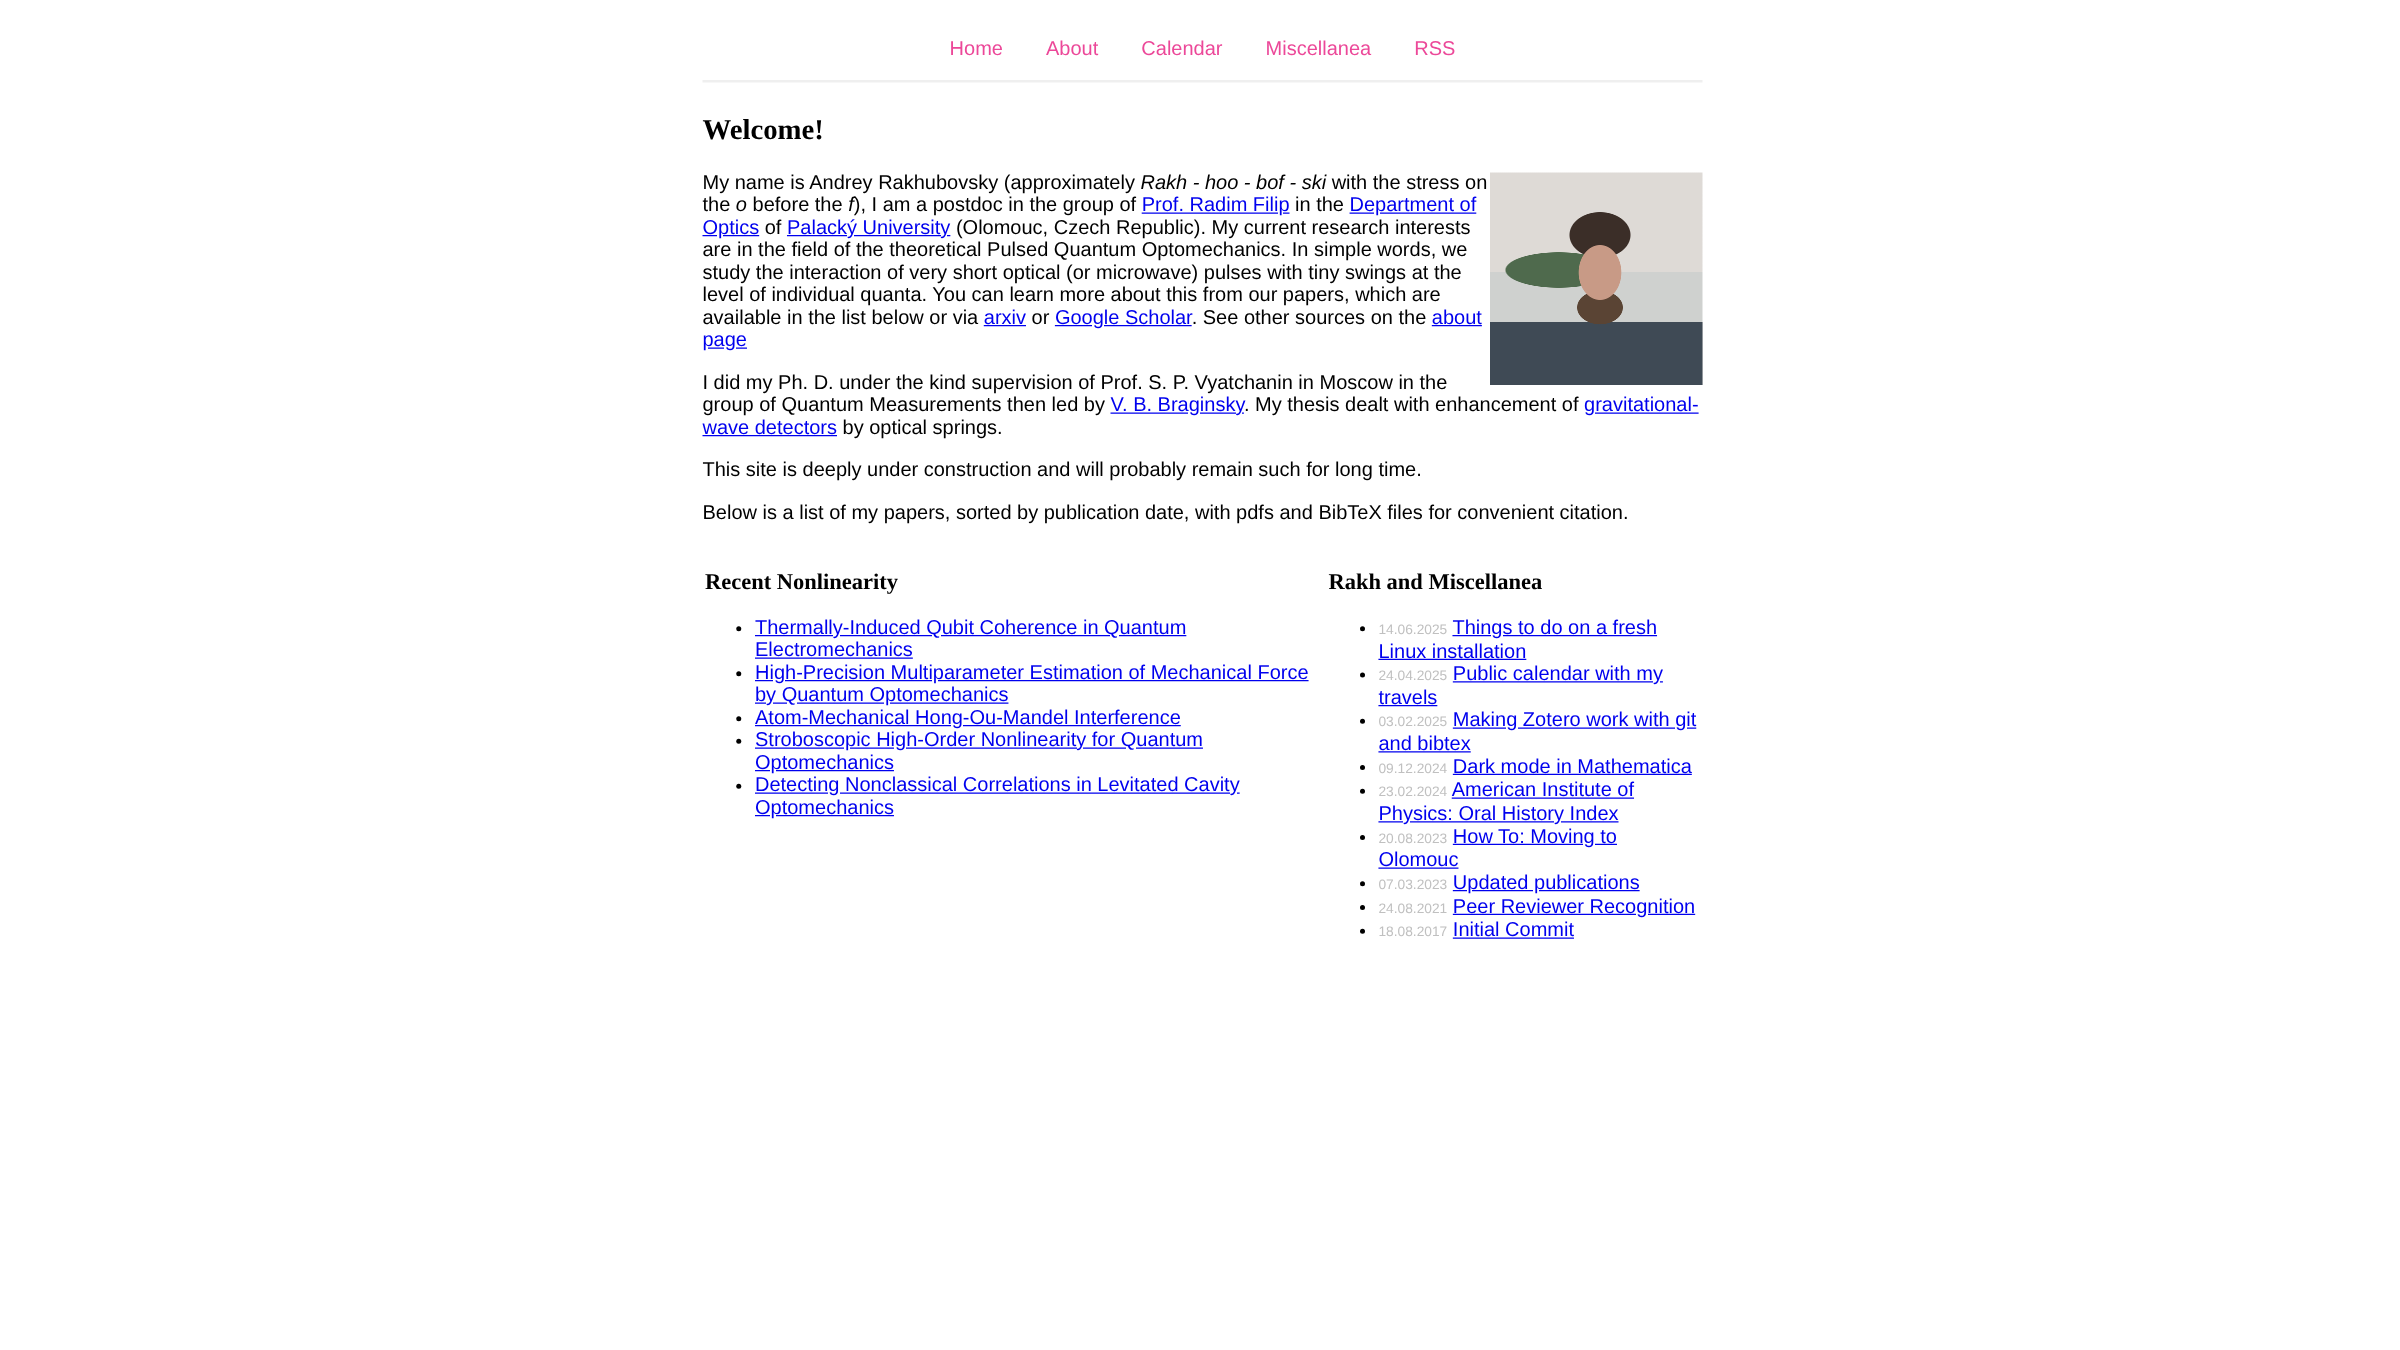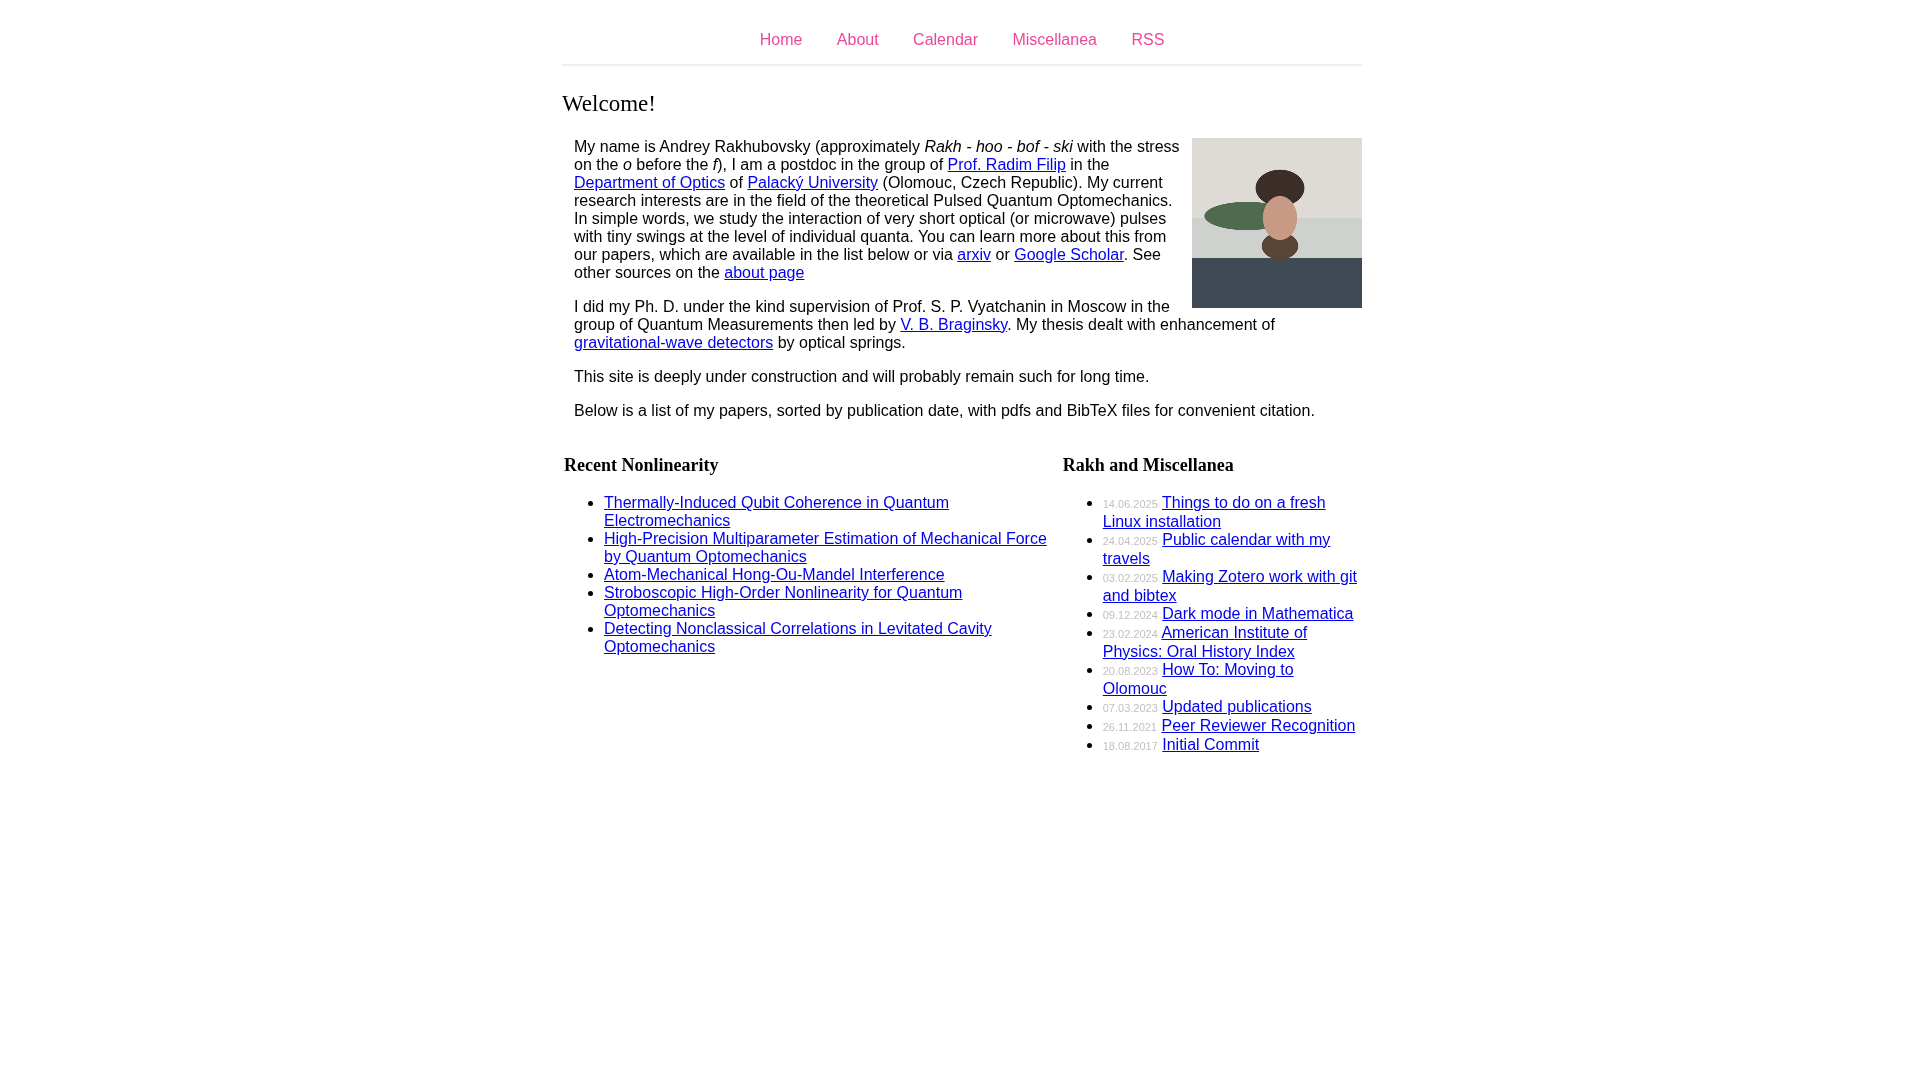--- a/index.html
+++ b/index.html
@@ -32,21 +32,21 @@
     }
     .nav a {
       text-decoration: none;
       color: #ec4899;
       font-size: 16px;
       margin: 0 15px;
     }
     h1 {
       font-family: "Liberation Serif", serif;
       font-size: 23px;
-      font-weight: normal;
+      font-weight: bold;
       margin: 24px 0 0 0;
       line-height: 28px;
     }
     .intro {
       margin-top: 20px;
       position: relative;
     }
     .photo {
       float: right;
       width: 170px;
@@ -54,21 +54,21 @@
       margin: 0 0 6px 2px;
       background:
         radial-gradient(ellipse 28px 36px at 88px 80px, #c89a86 0 60%, transparent 62%),
         radial-gradient(ellipse 40px 30px at 88px 50px, #3b2e28 0 60%, transparent 62%),
         radial-gradient(ellipse 30px 22px at 88px 108px, #5a4434 0 60%, transparent 62%),
         linear-gradient(180deg, transparent 0 120px, #3f4a55 120px),
         radial-gradient(ellipse 60px 20px at 55px 78px, #4f6a4d 0 70%, transparent 72%),
         linear-gradient(180deg, #dedad6 0 80px, #cfd1cf 80px 120px, #cfcfcc 120px);
     }
     .intro p {
-      margin: 0 0 16px 12px;
+      margin: 0 0 16px 0;
     }
     .intro p.first { margin-top: 0; }
     .cols {
       clear: both;
       display: flex;
       margin-top: 34px;
     }
     .col-left {
       width: 500px;
       padding-left: 2px;
@@ -135,18 +135,18 @@
     <div class="col-right">
       <h2>Rakh and Miscellanea</h2>
       <ul>
         <li><span class="date">14.06.2025</span> <a href="#">Things to do on a fresh Linux installation</a></li>
         <li><span class="date">24.04.2025</span> <a href="#">Public calendar with my travels</a></li>
         <li><span class="date">03.02.2025</span> <a href="#">Making Zotero work with git and bibtex</a></li>
         <li><span class="date">09.12.2024</span> <a href="#">Dark mode in Mathematica</a></li>
         <li><span class="date">23.02.2024</span> <a href="#">American Institute of Physics: Oral History Index</a></li>
         <li><span class="date">20.08.2023</span> <a href="#">How To: Moving to Olomouc</a></li>
         <li><span class="date">07.03.2023</span> <a href="#">Updated publications</a></li>
-        <li><span class="date">26.11.2021</span> <a href="#">Peer Reviewer Recognition</a></li>
+        <li><span class="date">24.08.2021</span> <a href="#">Peer Reviewer Recognition</a></li>
         <li><span class="date">18.08.2017</span> <a href="#">Initial Commit</a></li>
       </ul>
     </div>
   </div>
 </div>
 
 </body></html>

